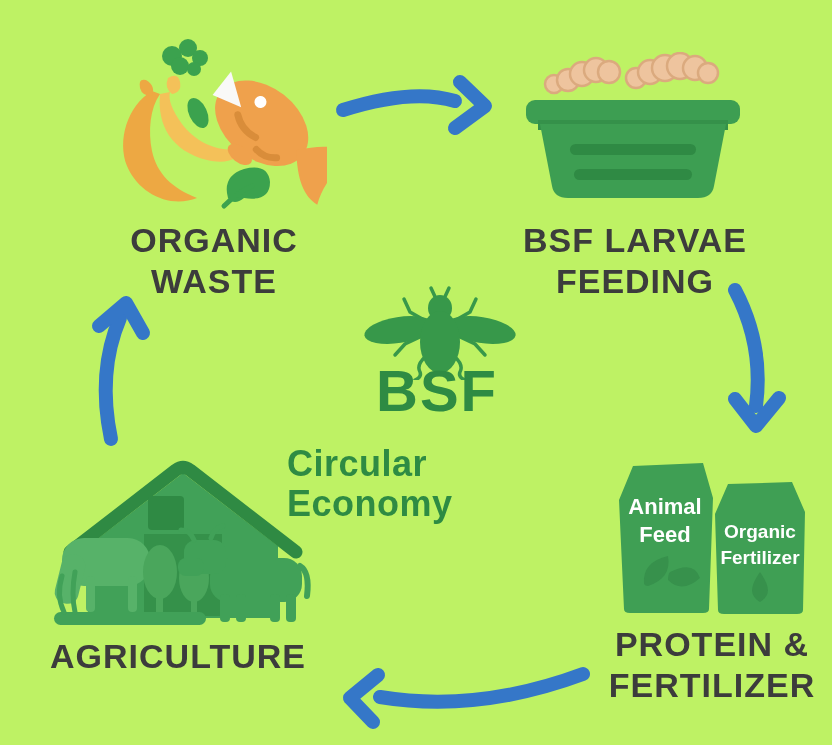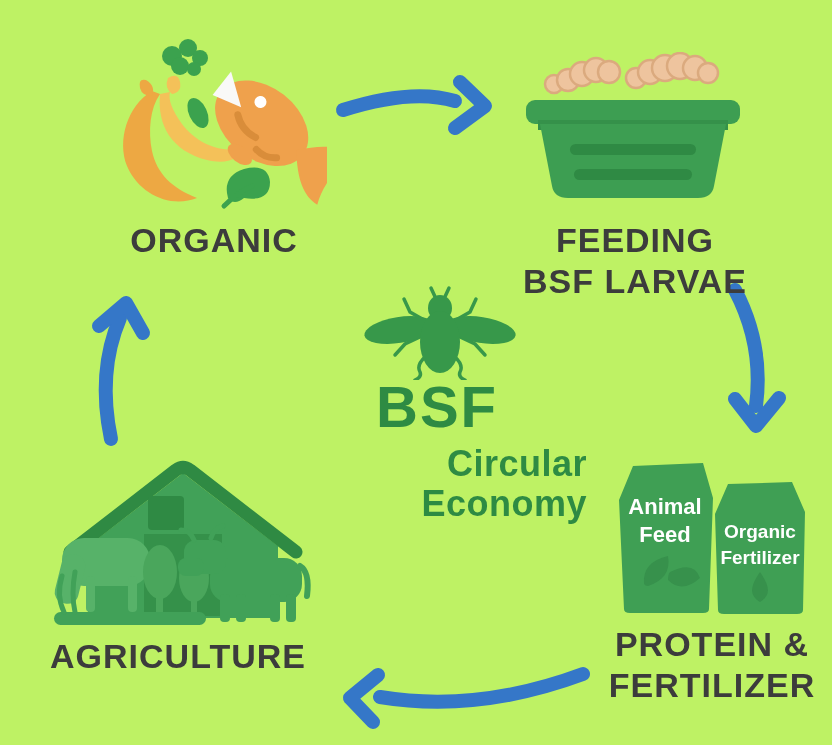--- a/index.html
+++ b/index.html
@@ -13,21 +13,21 @@
     position:absolute; text-align:center;
     font-size:34px; line-height:41px; font-weight:700;
     letter-spacing:1px; color:#3c3c3c;
   }
   .brand-title {
     position:absolute; text-align:center;
     font-size:58px; line-height:62px; font-weight:700;
     letter-spacing:2px; color:#2e8b43;
   }
   .brand-subtitle {
-    position:absolute; text-align:right;
+    position:absolute; text-align:left;
     font-size:36px; line-height:40px; font-weight:700;
     letter-spacing:0.5px; color:#2e8b43;
   }
   .arrow {
     stroke:#3577c8; stroke-width:14; fill:none;
     stroke-linecap:round; stroke-linejoin:round;
   }
   .bag-text {
     fill:#ffffff; font-family:"Liberation Sans", sans-serif;
     font-weight:700; text-anchor:middle;
@@ -85,20 +85,21 @@
       <path d="M160,112 Q172,114 181,106" stroke="#d98d3a" stroke-width="7" fill="none" stroke-linecap="round"></path>
     </g>
 
     <g>
       <path fill="#3ba24e" d="M116,162 Q110,140 132,133 Q156,127 158,146 Q158,166 132,162 Q122,170 116,162 Z"></path>
       <path d="M112,170 Q126,156 140,150" stroke="#3ba24e" stroke-width="5" fill="none" stroke-linecap="round"></path>
     </g>
   </svg>
   <div class="node-label" style="left:64px;top:220px;width:300px">
     <div>ORGANIC</div>
+    <div>WASTE</div>
   </div>
 
   <svg class="abs" style="left:518px;top:52px" width="230" height="150" viewBox="0 0 230 150">
 
     <g fill="#eec49e" stroke="#dbaa7e" stroke-width="2.5">
       <circle cx="36" cy="32" r="9"></circle>
         <circle cx="50" cy="28" r="11"></circle>
       <circle cx="64" cy="22" r="12"></circle>
         <circle cx="78" cy="18" r="12"></circle>
       <circle cx="91" cy="20" r="11"></circle>
@@ -114,43 +115,43 @@
 
     <g>
       <rect x="8" y="48" width="214" height="24" rx="9" fill="#3d9e52"></rect>
       <rect x="20" y="68" width="190" height="10" fill="#35914a"></rect>
       <path fill="#3d9e52" d="M22,72 L208,72 L196,134 Q194,146 180,146 L50,146 Q36,146 34,134 Z"></path>
       <rect x="52" y="92" width="126" height="11" rx="5.5" fill="#2f8a44"></rect>
       <rect x="56" y="117" width="118" height="11" rx="5.5" fill="#2f8a44"></rect>
     </g>
   </svg>
   <div class="node-label" style="left:485px;top:220px;width:300px">
+    <div>BSF LARVAE</div>
     <div>FEEDING</div>
-    <div>BSF LARVAE</div>
   </div>
 
   <svg class="abs" style="left:360px;top:280px" width="158" height="100" viewBox="0 0 158 100">
     <g stroke="#37984a" stroke-width="3.5" stroke-linecap="round" fill="none">
       <path d="M71,8 L77,21"></path>
         <path d="M89,8 L83,21"></path>
       <path d="M64,40 L50,32 L44,19"></path>
         <path d="M96,40 L110,32 L116,19"></path>
       <path d="M62,56 L45,64 L35,75"></path>
         <path d="M98,56 L115,64 L125,75"></path>
       <path d="M66,76 Q56,85 60,92 Q62,97 55,100"></path>
       <path d="M94,76 Q104,85 100,92 Q98,97 105,100"></path>
     </g>
     <g fill="#37984a">
       <ellipse cx="39" cy="50" rx="35" ry="13" transform="rotate(-9 39 50)"></ellipse>
       <ellipse cx="121" cy="50" rx="35" ry="13" transform="rotate(9 121 50)"></ellipse>
       <ellipse cx="80" cy="28" rx="12" ry="13"></ellipse>
       <ellipse cx="80" cy="62" rx="20" ry="31"></ellipse>
     </g>
   </svg>
-  <div class="brand-title" style="left:337px;top:376px;width:200px">BSF</div>
+  <div class="brand-title" style="left:337px;top:360px;width:200px">BSF</div>
   <div class="brand-subtitle" style="left:287px;top:444px;width:300px">Circular Economy</div>
 
   <svg class="abs" style="left:606px;top:452px" width="212" height="168" viewBox="0 0 212 168">
 
     <g>
       <path fill="#3f9f54" d="M18,157 L13,48 L27,14 L97,11 L107,46 L103,157 Q103,161 97,161 L24,161 Q18,161 18,157 Z"></path>
       <g fill="#37914c">
         <path d="M38,132 Q36,110 62,104 Q66,126 42,134 Q39,134 38,132 Z"></path>
         <path d="M64,120 Q88,108 94,126 Q76,142 62,128 Q62,122 64,120 Z"></path>
       </g>

